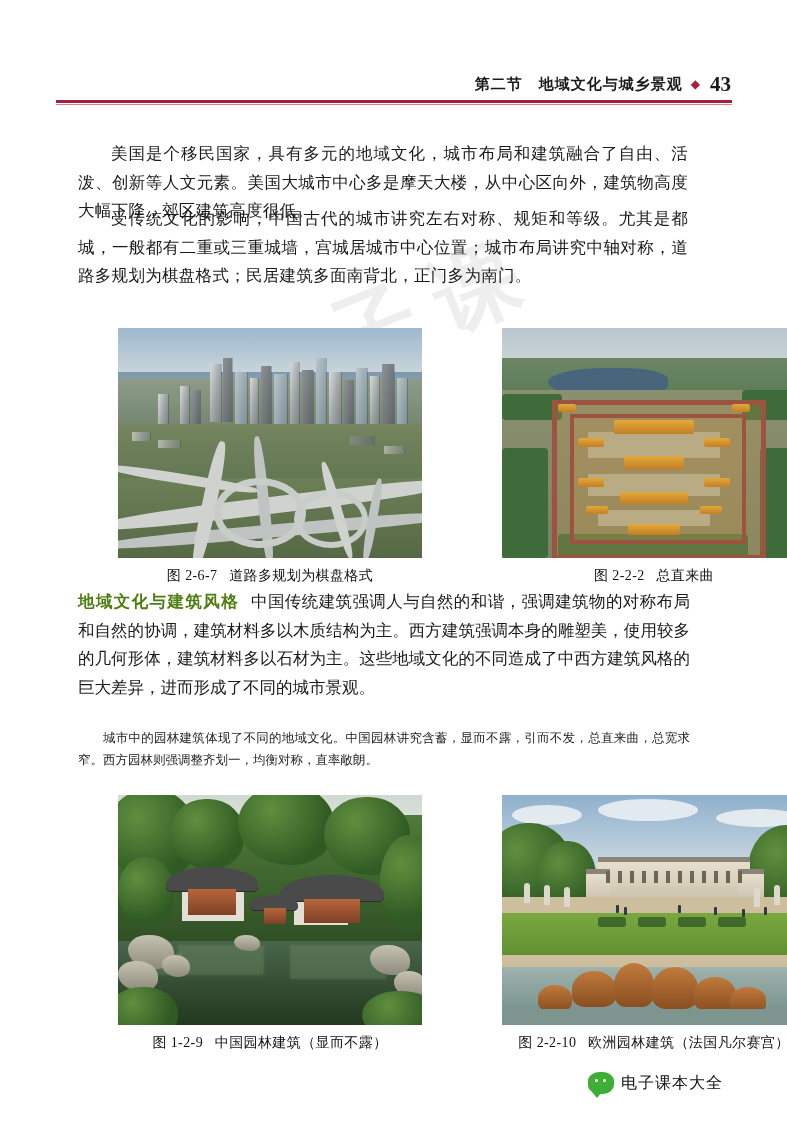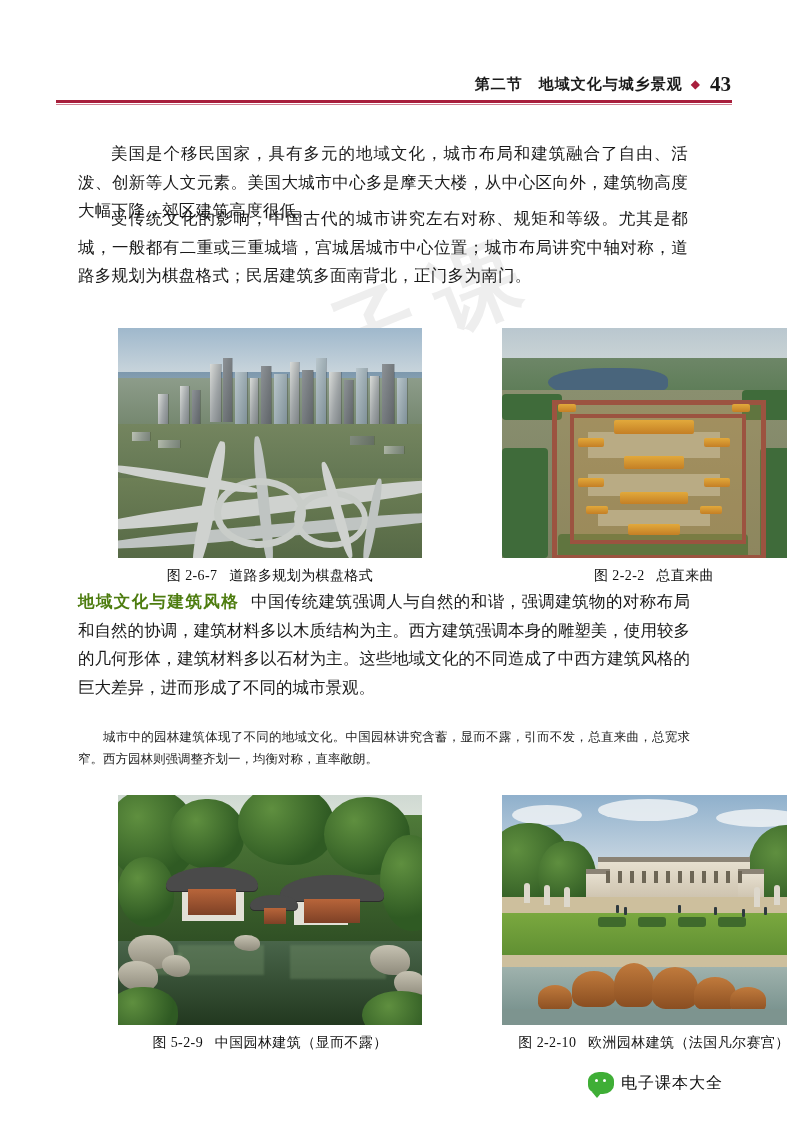--- a/index.html
+++ b/index.html
@@ -137,21 +137,20 @@
   #note-block {
     position: absolute;
     left: 78px;
     top: 727px;
     width: 612px;
     font-size: 12.5px;
     line-height: 22px;
     text-align: justify;
     text-indent: 2em;
     color: #222;
-    font-family: Liberation Mono, monospace;
   }
 
   
   .watermark {
     position: absolute;
     left: 300px;
     top: 230px;
     width: 430px;
     height: 560px;
     pointer-events: none;
@@ -506,21 +505,21 @@
           <div class="sz-rock" style="left:44px; top:160px; width:28px; height:22px;"></div>
           <div class="sz-rock" style="left:252px; top:150px; width:40px; height:30px;"></div>
           <div class="sz-rock" style="left:276px; top:176px; width:32px; height:26px;"></div>
           <div class="sz-rock" style="left:116px; top:140px; width:26px; height:16px;"></div>
 
           <div class="sz-tree" style="left:-10px; top:192px; width:70px; height:52px;"></div>
           <div class="sz-tree" style="left:244px; top:196px; width:76px; height:50px;"></div>
         </div>
       </div>
       <figcaption class="caption">
-        <span class="num">图 5-2-9</span>
+        <span class="num">图 1-2-9</span>
         &nbsp;&nbsp;<span>中国园林建筑（显而不露）</span>
       </figcaption>
     </figure>
 
     <figure class="figure">
       <div class="frame">
         <div class="scene">
           <div class="vs-sky"></div>
           <div class="vs-cloud" style="left:10px; top:10px; width:70px; height:20px;"></div>
           <div class="vs-cloud" style="left:96px; top:4px; width:100px; height:22px;"></div>

